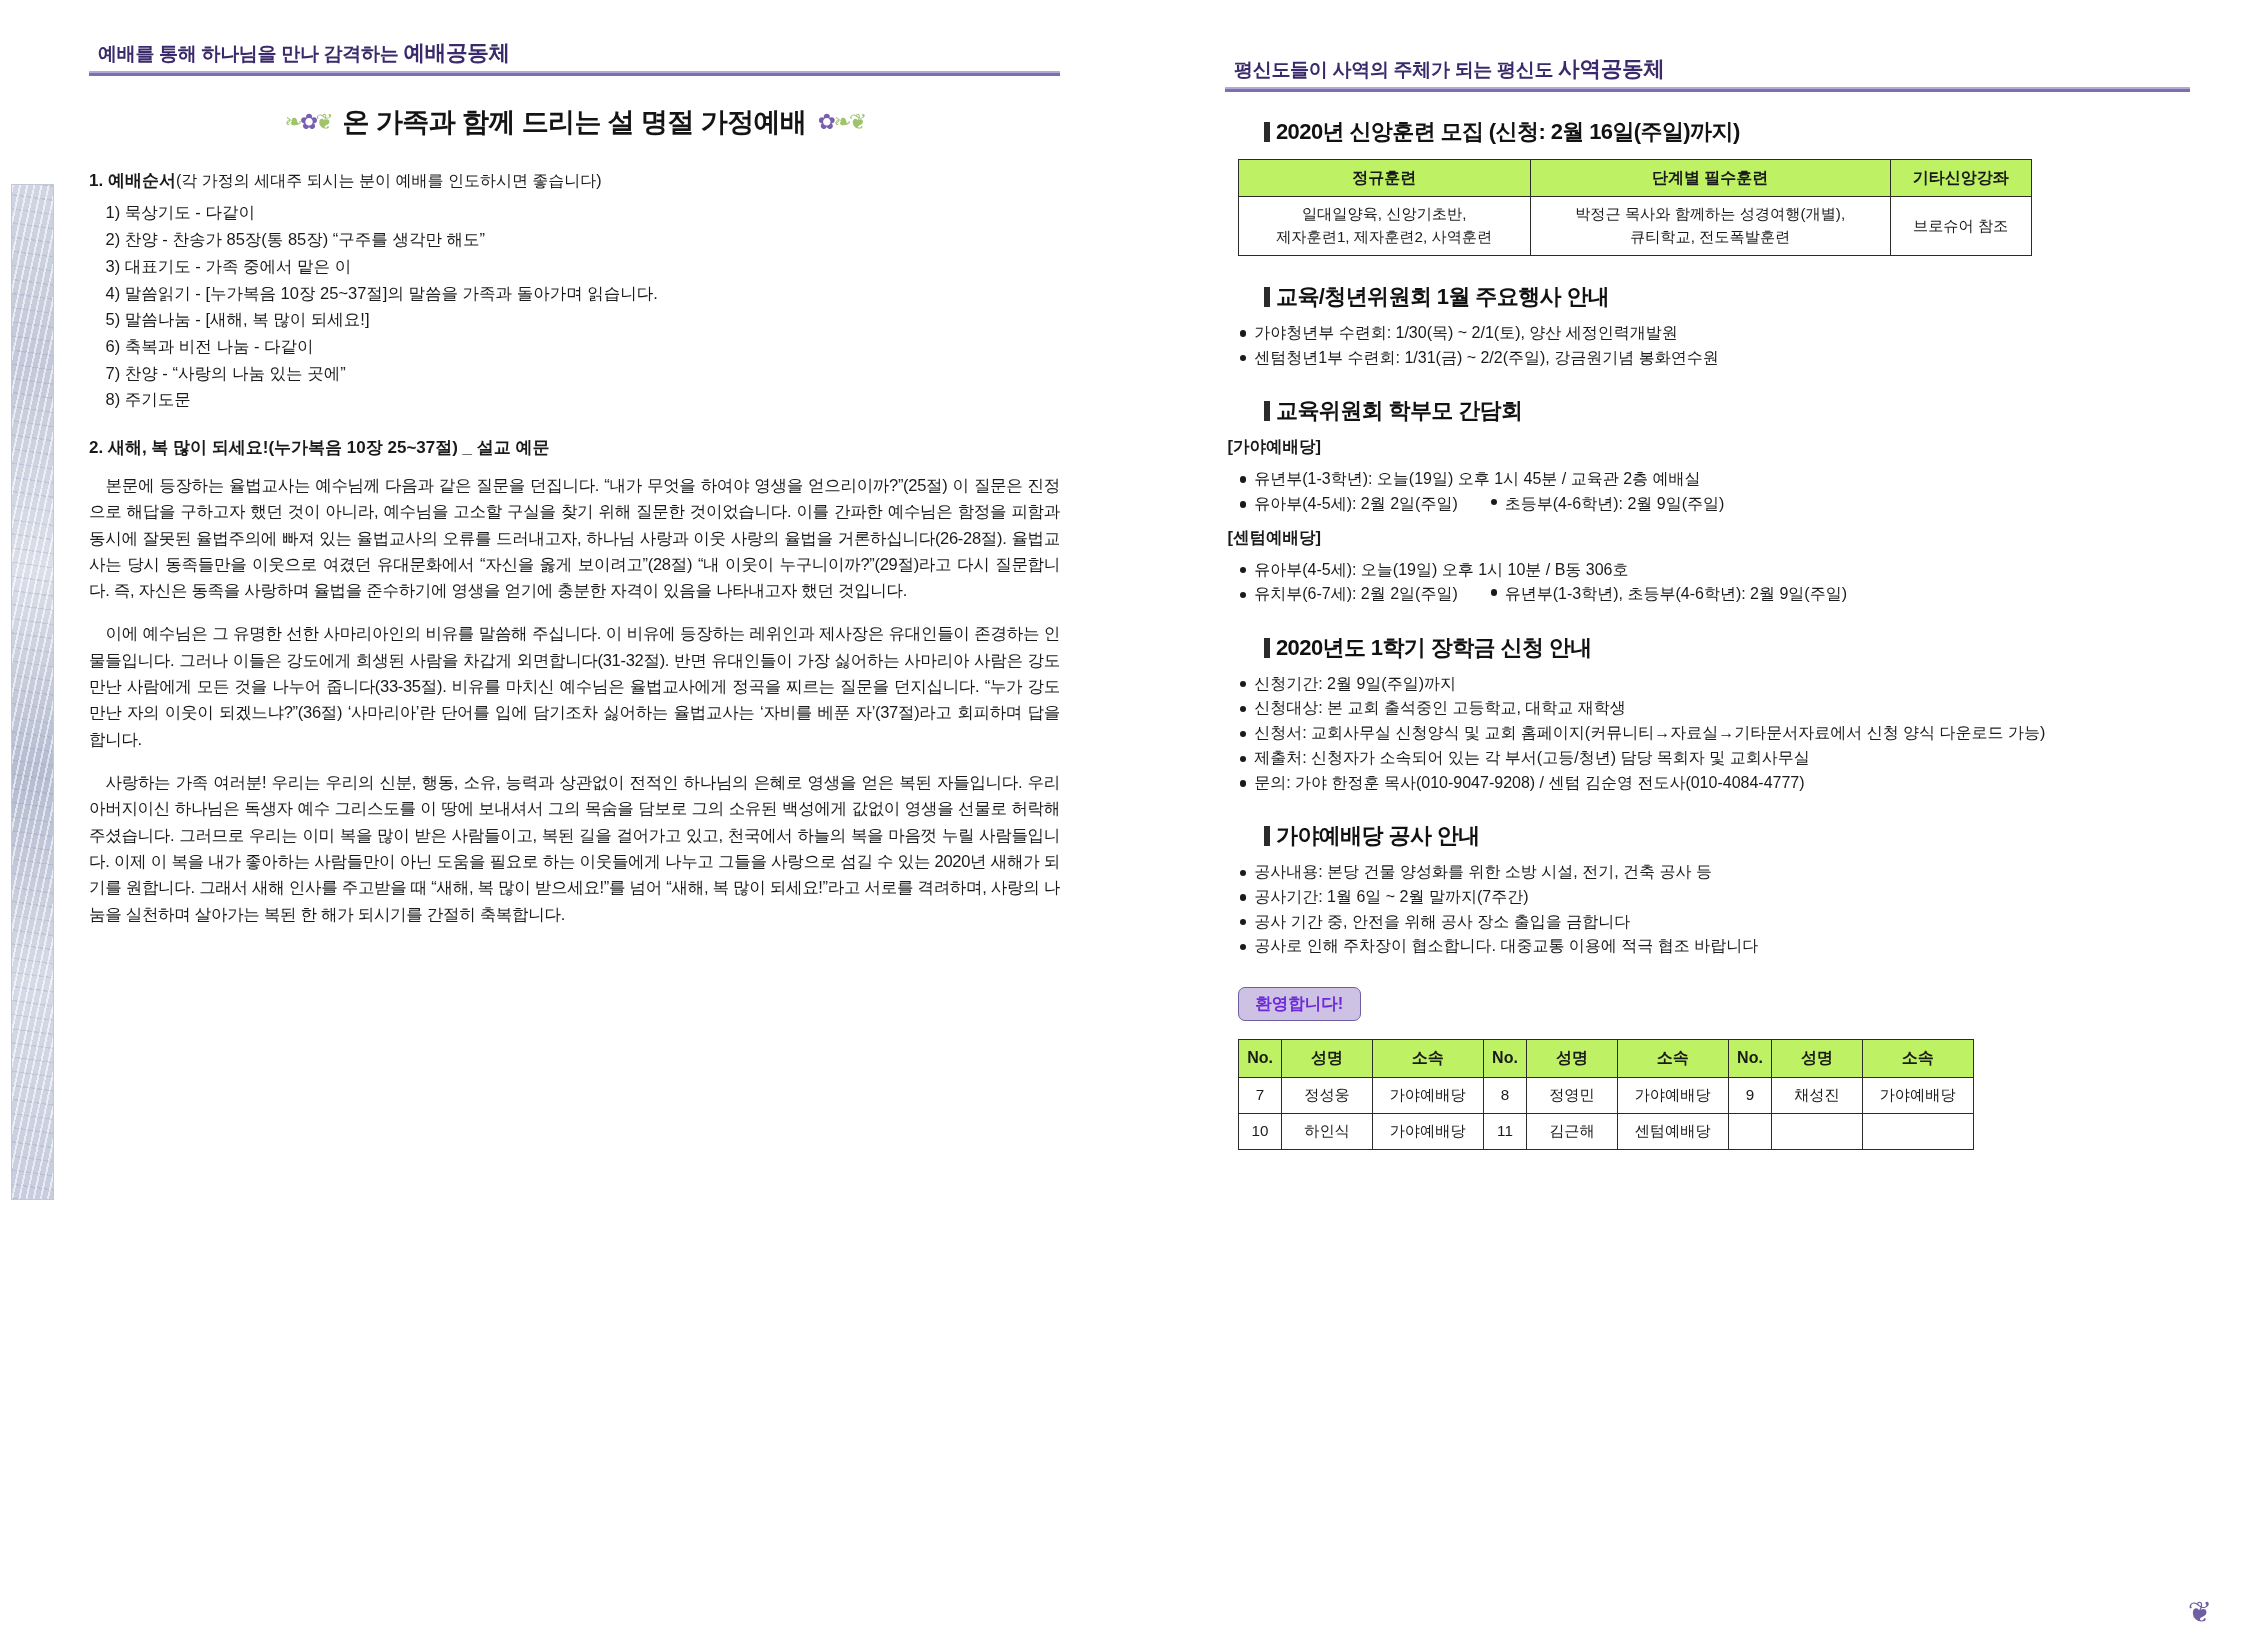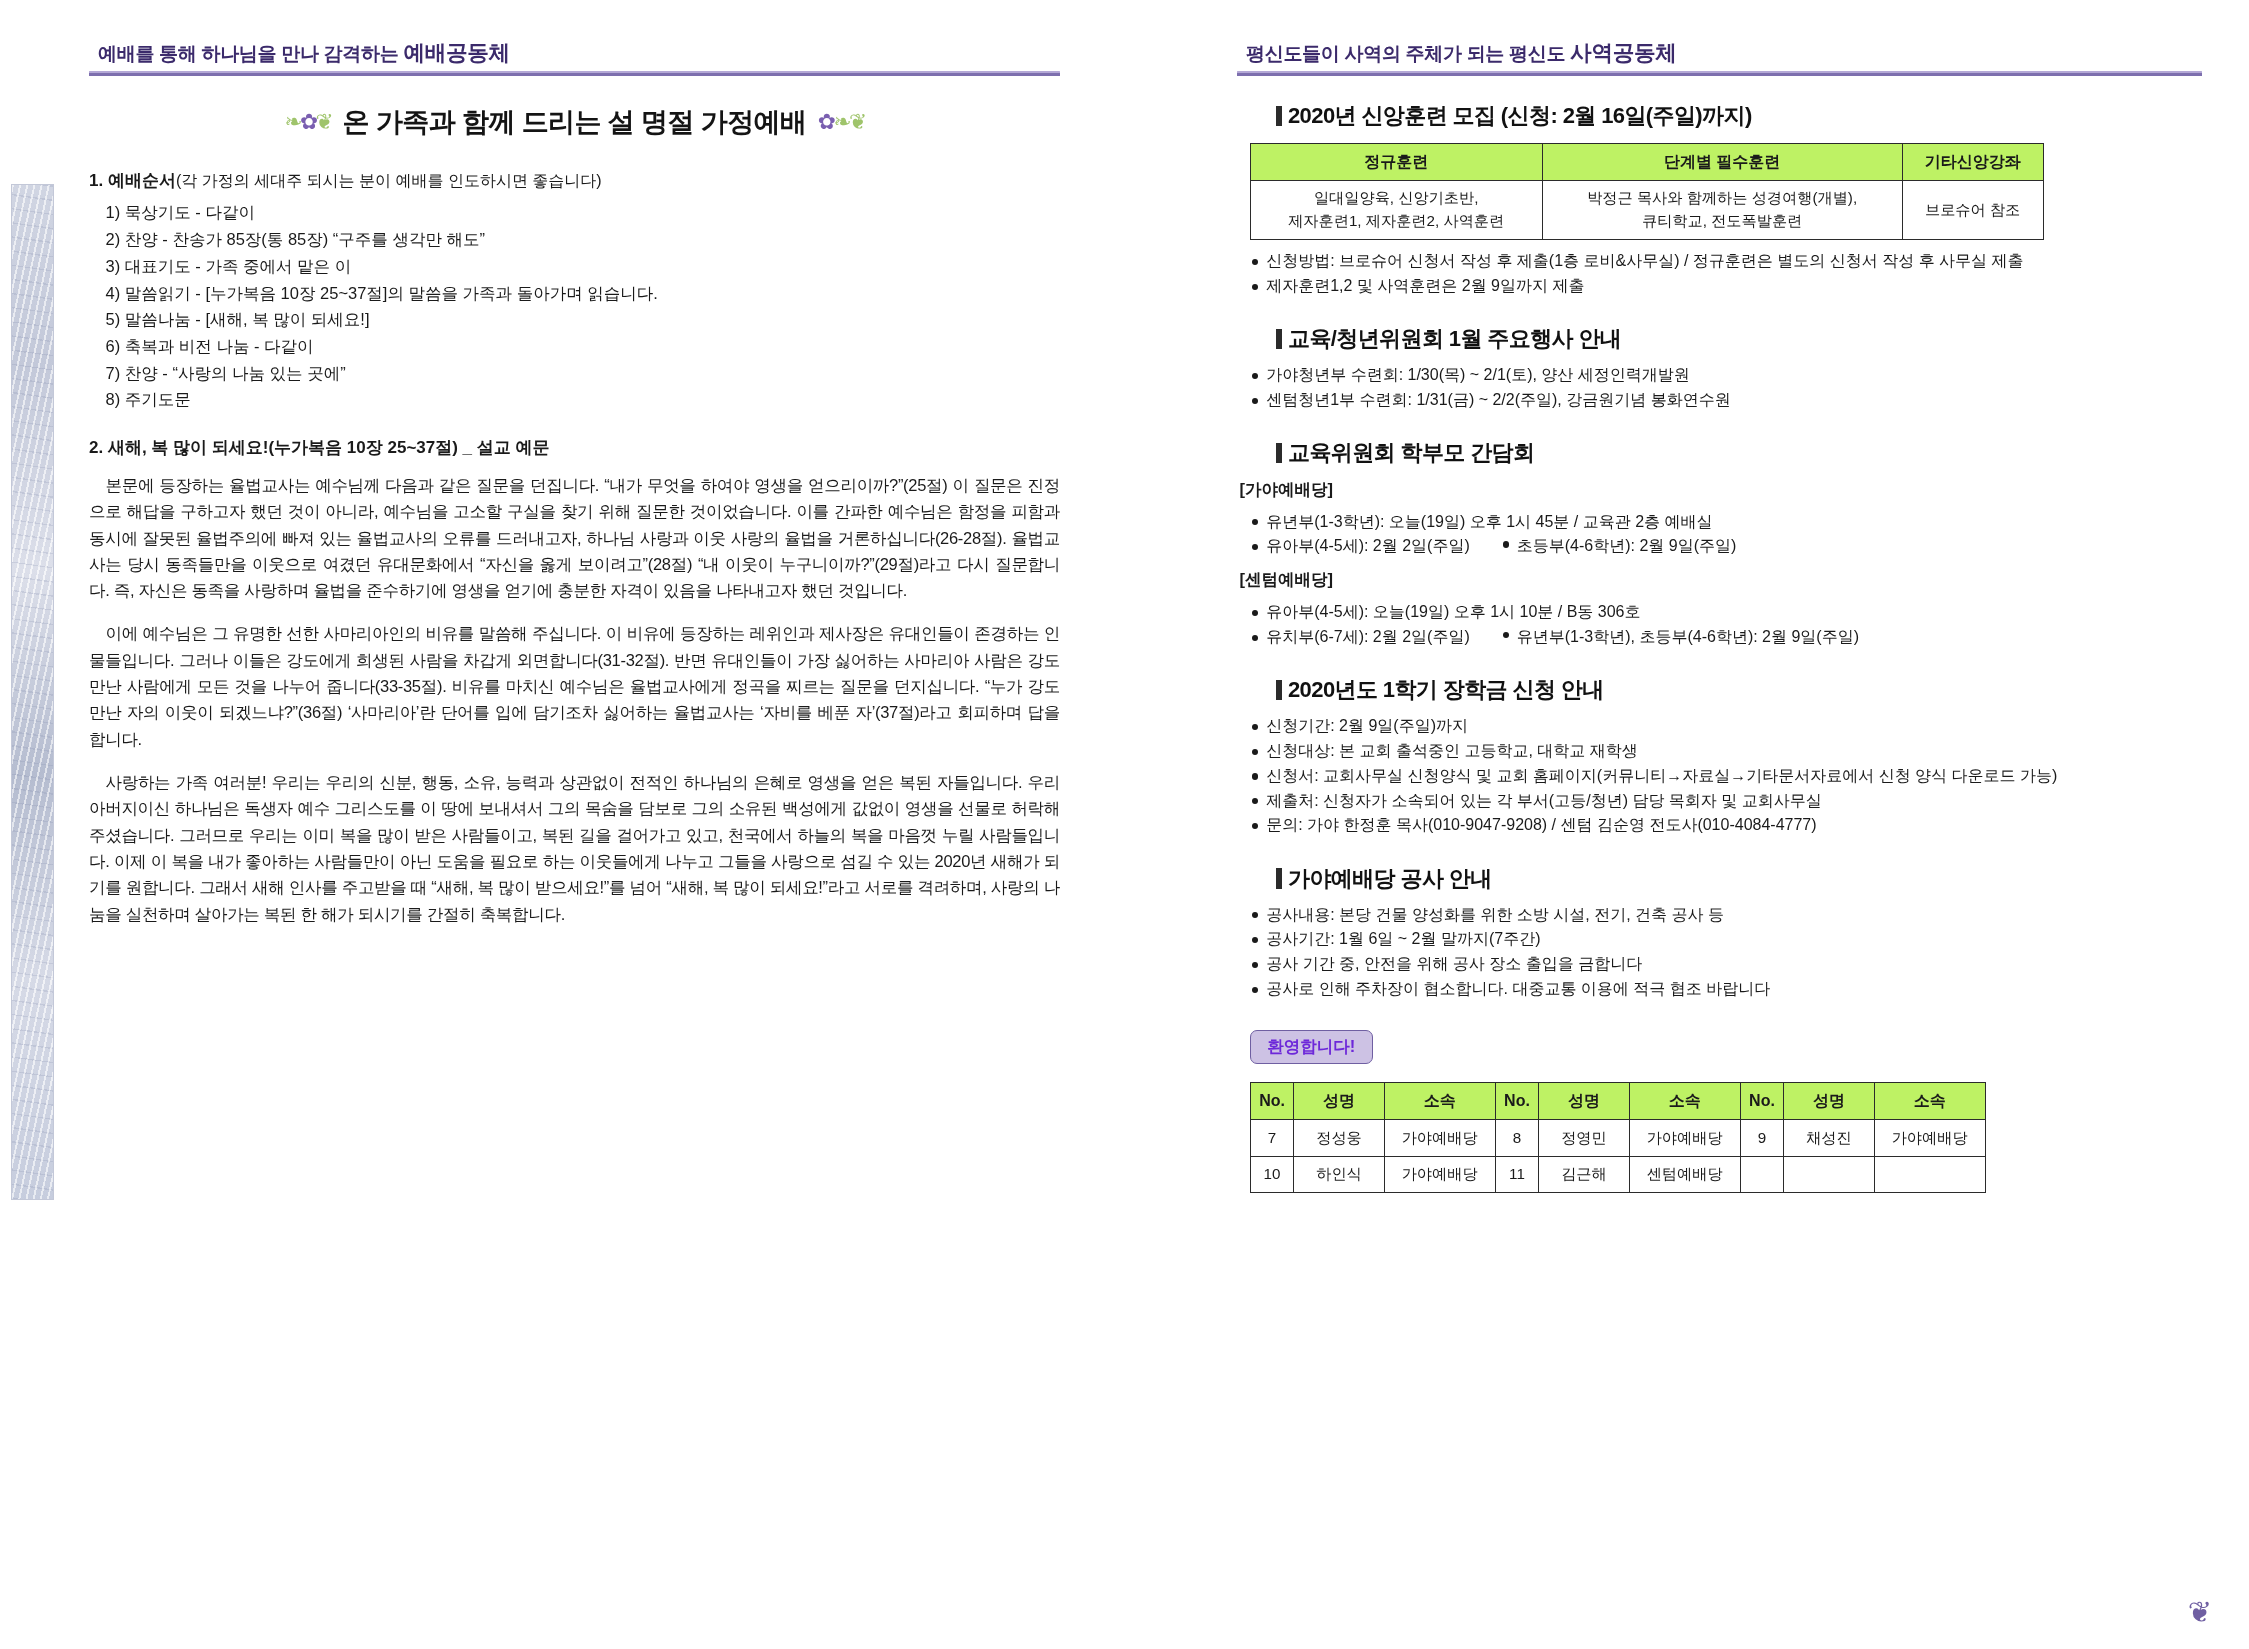--- a/index.html
+++ b/index.html
@@ -29,23 +29,22 @@
       repeating-linear-gradient(8deg, rgba(120,130,165,0.20) 0 1.3px, rgba(255,255,255,0.0) 1.3px 14px);
   }
   
   .col-left {
     position: absolute;
     left: 89px; top: 38px;
     width: 971px;
   }
   .col-right {
     position: absolute;
-    left: 1225px; top: 38px;
+    left: 1225px; top: 54px;
     width: 965px;
-    margin-left: 12px;
   }
   
   .band-title {
     font-size: 19px;
     font-weight: 700;
     color: #3b2a6b;
     letter-spacing: -0.3px;
     padding-left: 9px;
     white-space: nowrap;
   }
@@ -264,24 +263,20 @@
       <tbody>
         <tr>
           <td style="white-space:pre-line">일대일양육, 신앙기초반,
 제자훈련1, 제자훈련2, 사역훈련</td>
           <td style="white-space:pre-line">박정근 목사와 함께하는 성경여행(개별),
 큐티학교, 전도폭발훈련</td>
           <td style="white-space:pre-line">브로슈어 참조</td>
         </tr>
       </tbody>
     </table>
-    <ul class="bullets">
-      <li>신청방법: 브로슈어 신청서 작성 후 제출(1층 로비&amp;사무실) / 정규훈련은 별도의 신청서 작성 후 사무실 제출</li>
-      <li>제자훈련1,2 및 사역훈련은 2월 9일까지 제출</li>
-    </ul>
   </div>
 
   <div class="blk">
     <div class="blk-head">교육/청년위원회 1월 주요행사 안내</div>
     <ul class="bullets">
       <li>가야청년부 수련회: 1/30(목) ~ 2/1(토), 양산 세정인력개발원</li>
       <li>센텀청년1부 수련회: 1/31(금) ~ 2/2(주일), 강금원기념 봉화연수원</li>
     </ul>
   </div>
 

